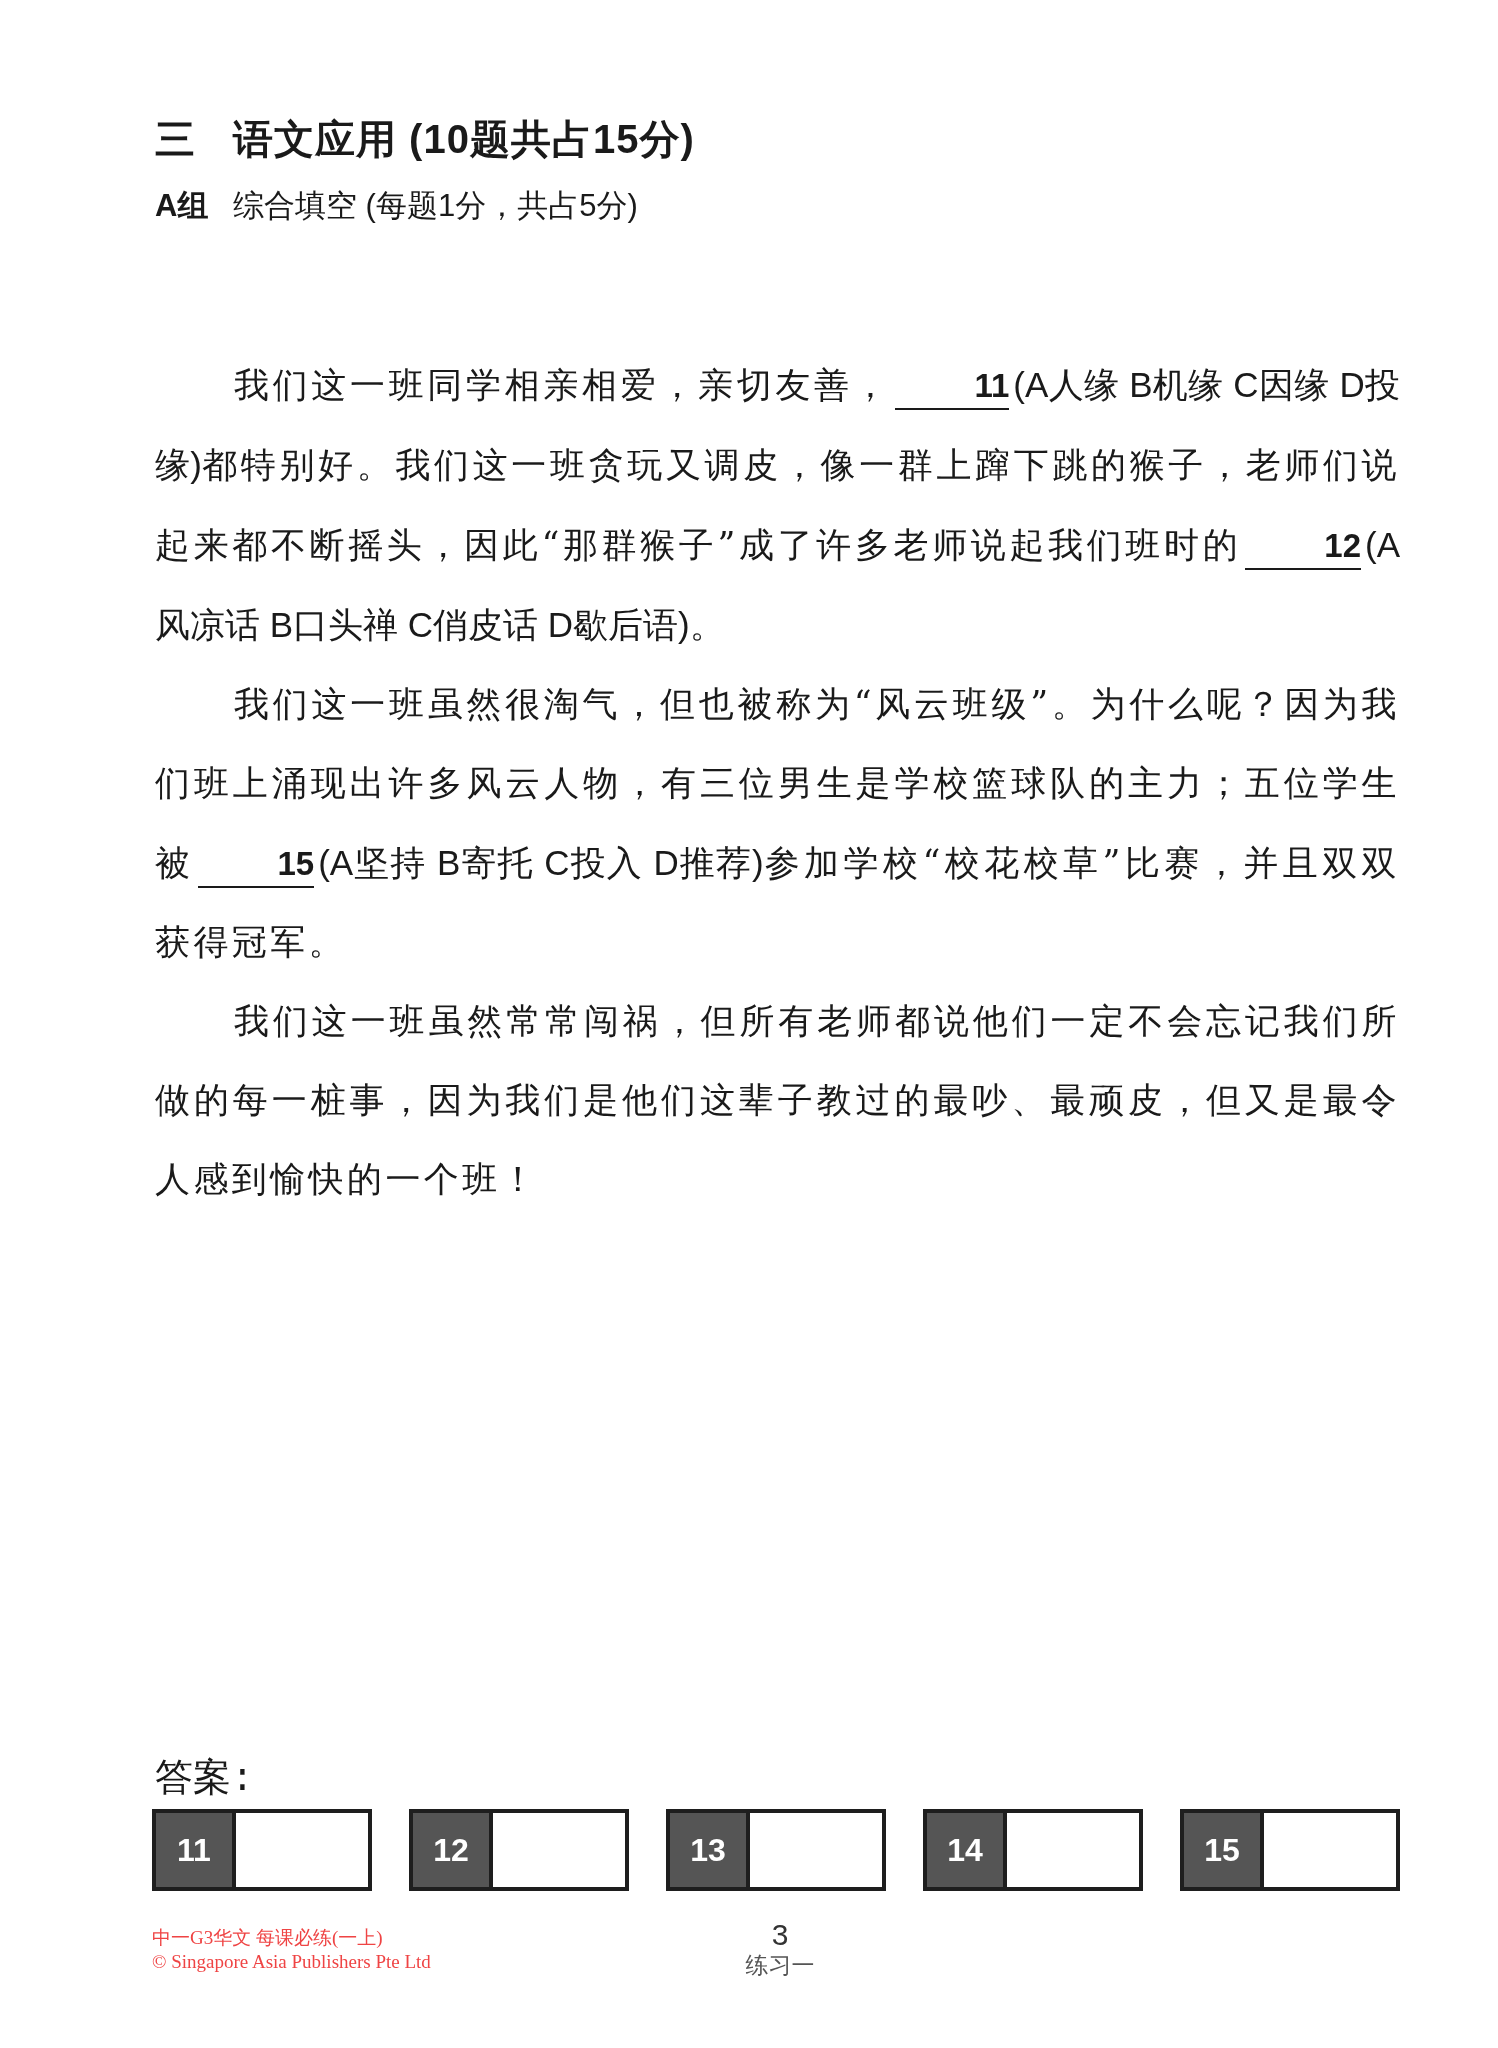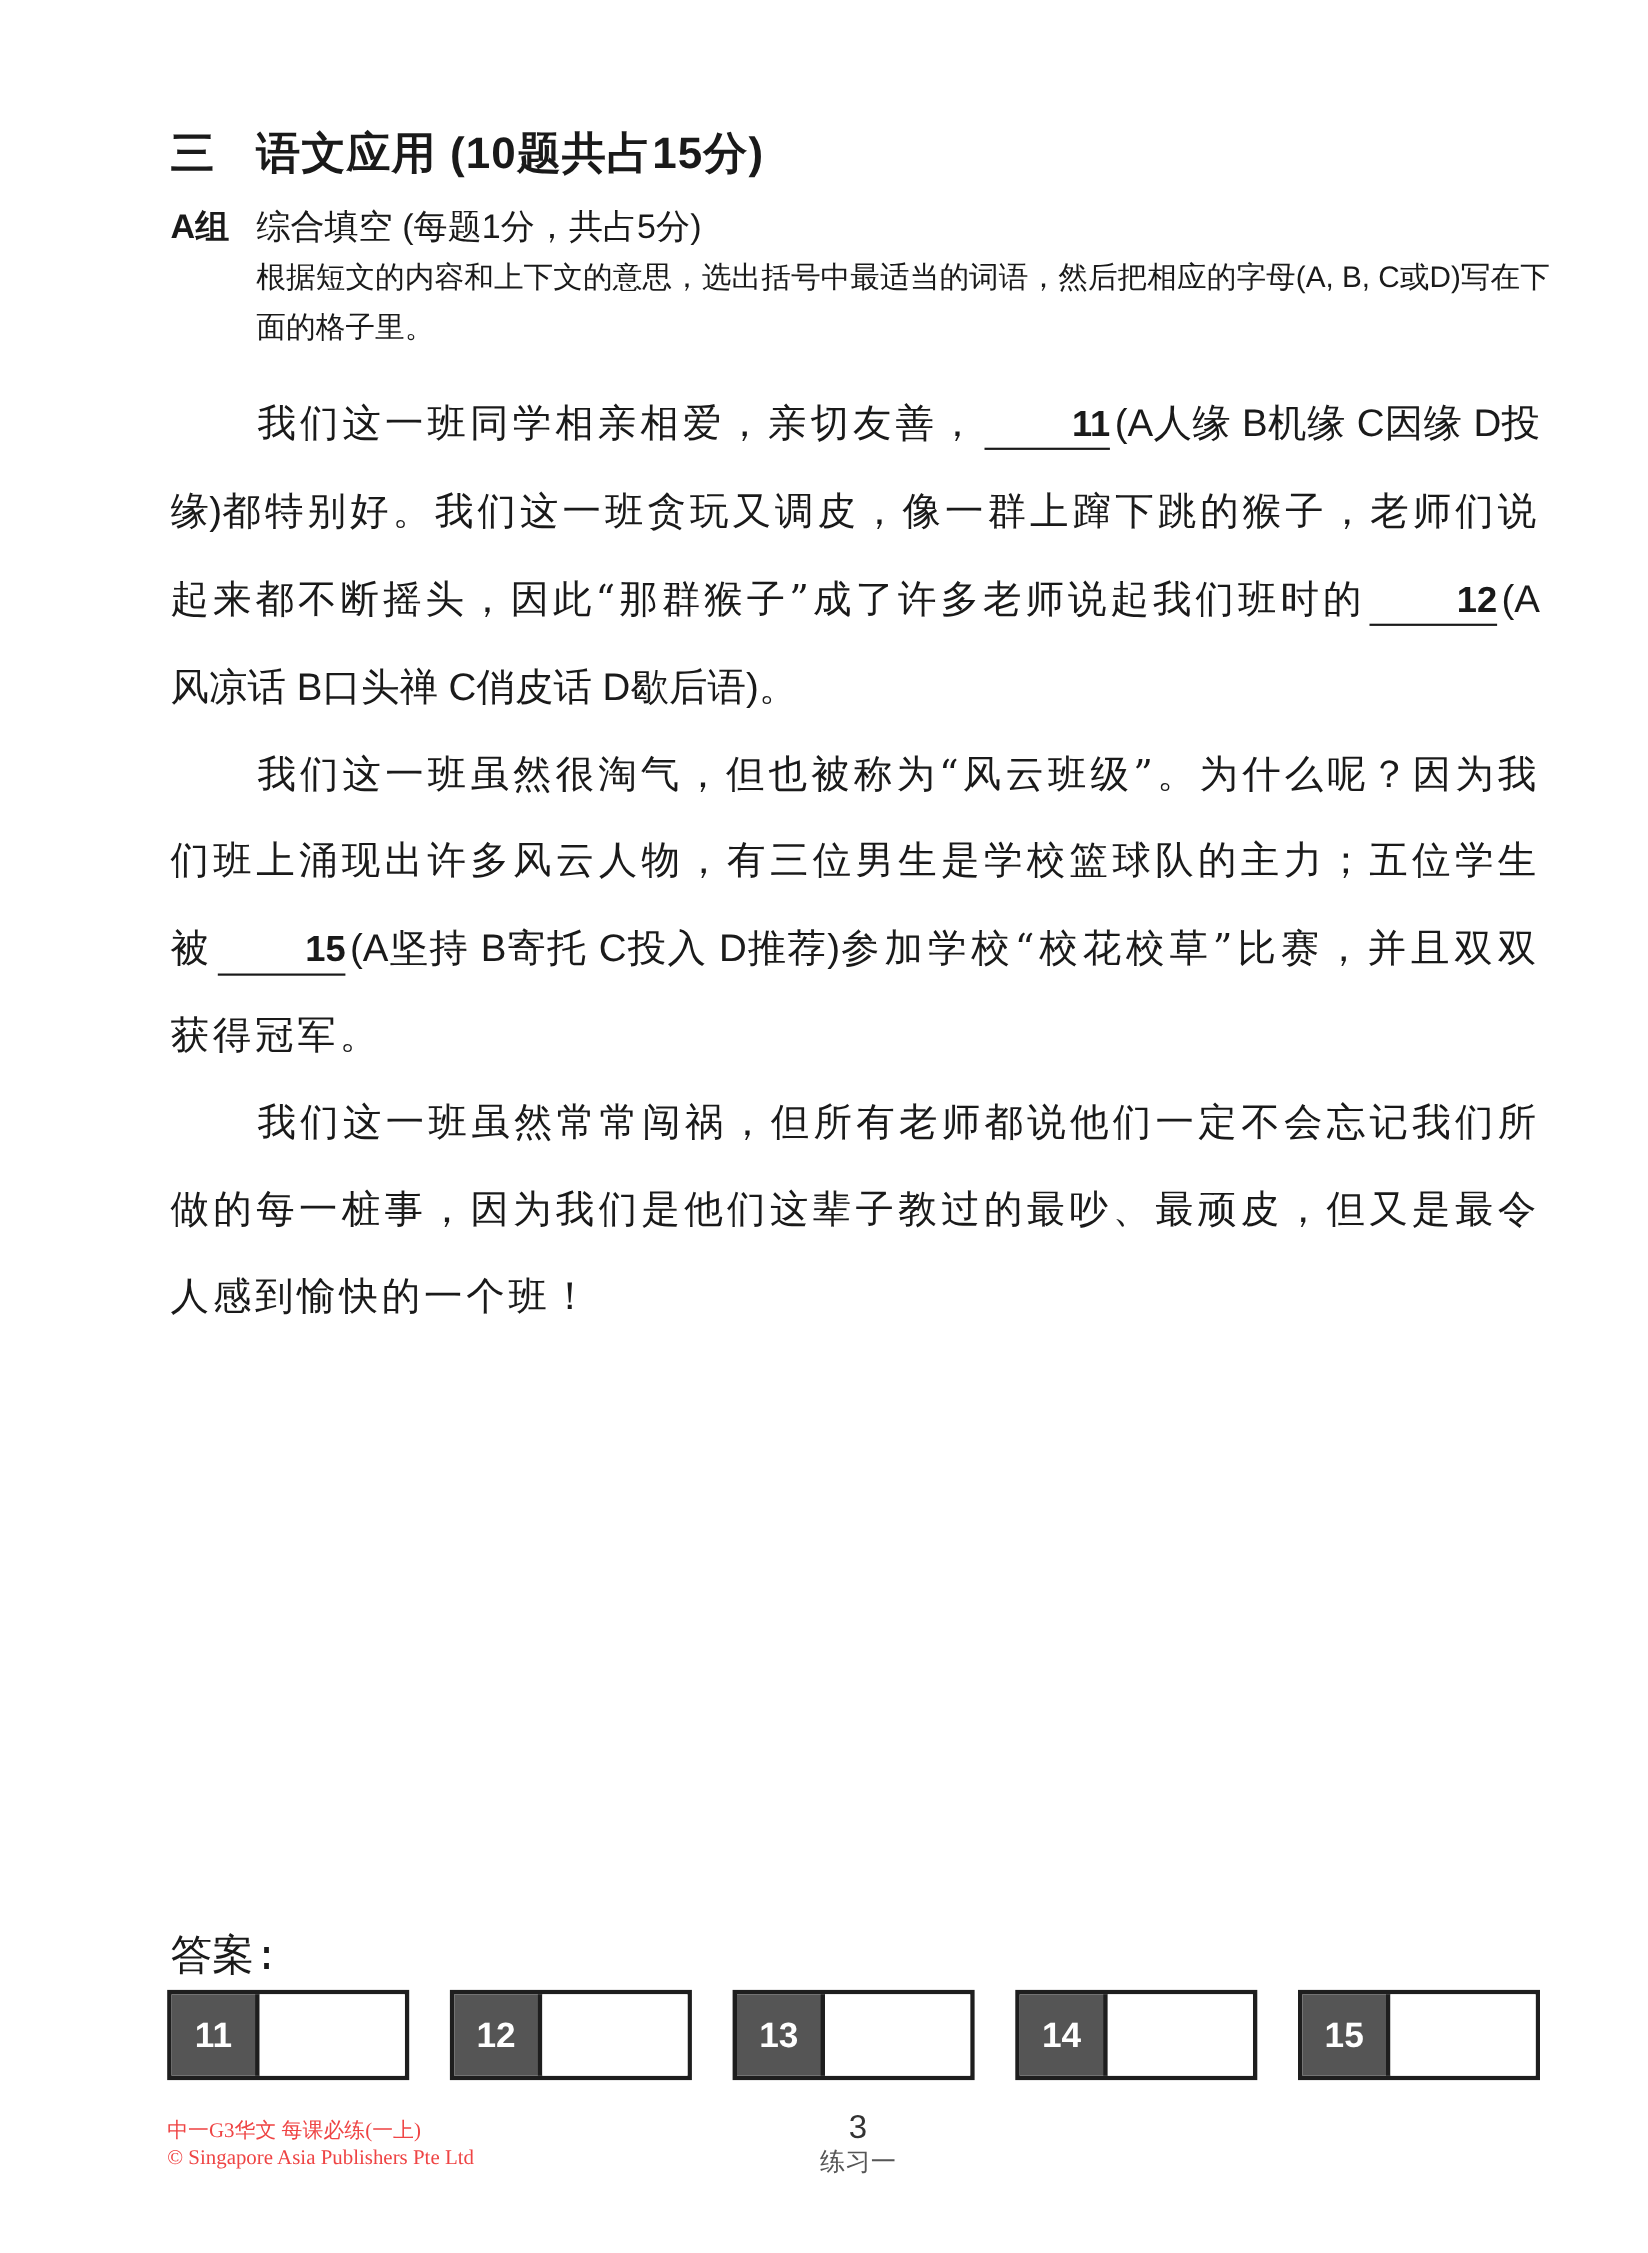--- a/index.html
+++ b/index.html
@@ -74,21 +74,20 @@
 <div class="page">
 
   <div class="section-title">
     <span class="num">三</span><span>语文应用 (10题共占15分)</span>
   </div>
 
   <div class="group-title">
     <span class="grp">A组</span><span>综合填空 (每题1分，共占5分)</span>
   </div>
 
-  <div class="instructions">根据短文的内容和上下文的意思，选出括号中最适当的词语，然后把相应的字母(A, B, C或D)写在下面的格子里。</div>
 
   <div class="passage">
     <p><span>我们这一班同学相亲相爱，亲切友善，</span><span class="blank">11</span><span class="opt">(A人缘 B机缘 C因缘 D投缘)</span><span>都特别好。我们这一班贪玩又调皮，像一群上蹿下跳的猴子，老师们说起来都不断摇头，因此“那群猴子”成了许多老师说起我们班时的</span><span class="blank">12</span><span class="opt">(A风凉话 B口头禅 C俏皮话 D歇后语)</span><span>。</span></p>
     <p><span>我们这一班虽然很淘气，但也被称为“风云班级”。为什么呢？因为我们班上涌现出许多风云人物，有三位男生是学校篮球队的主力；五位学生被</span><span class="blank">15</span><span class="opt">(A坚持 B寄托 C投入 D推荐)</span><span>参加学校“校花校草”比赛，并且双双获得冠军。</span></p>
     <p><span>我们这一班虽然常常闯祸，但所有老师都说他们一定不会忘记我们所做的每一桩事，因为我们是他们这辈子教过的最吵、最顽皮，但又是最令人感到愉快的一个班！</span></p>
   </div>
 
   <div class="answers-label">答案:</div>
 
   <div class="answer-row">

